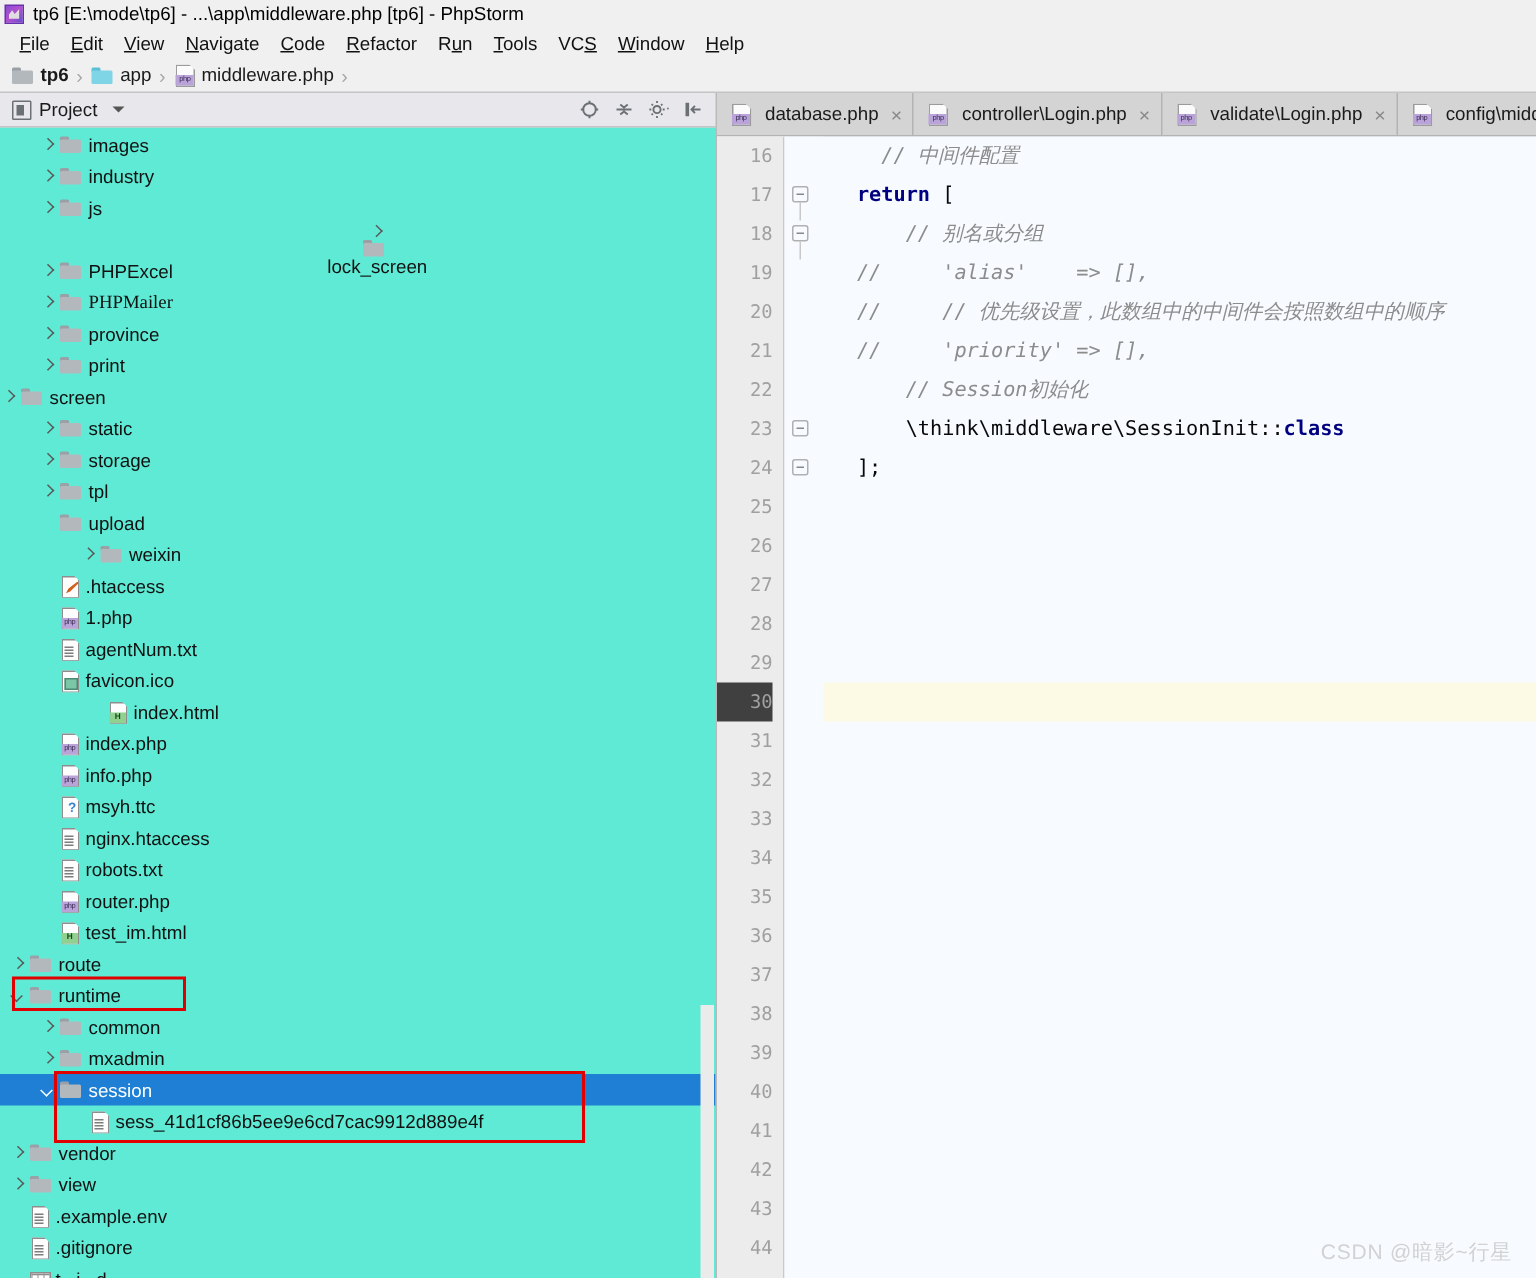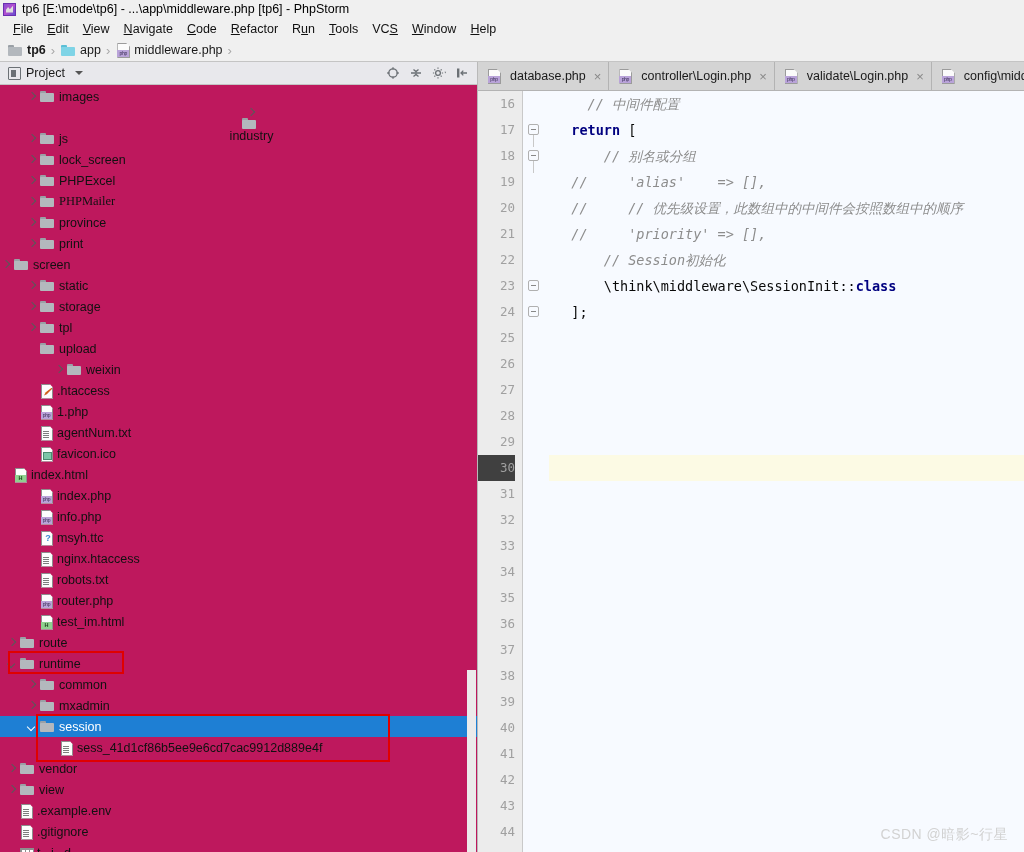--- a/index.html
+++ b/index.html
@@ -104,21 +104,21 @@
     font-size: 5px; font-family: "Liberation Sans", sans-serif;
     line-height: 7px; text-align: center; letter-spacing: -0.3px;
   }
 
   
   .main { display: flex; height: 790px; }
 
   
   .sidebar {
     width: 478px; flex: none;
-    background: #be185d;
+    background: #5eead4;
     border-right: 1px solid #b9b9b9;
     display: flex; flex-direction: column;
     position: relative;
   }
   .panel-head {
     height: 23px; flex: none;
     background: #e8e8ec;
     border-bottom: 1px solid #c4c4c4;
     display: flex; align-items: center;
     padding: 0 4px 0 8px;
@@ -365,31 +365,31 @@
             </svg>
         </span>
       </div>
     </div>
     <div class="tree" id="tree">
         <div class="row" style="padding-left: 26px;">
           <span class="arrow right"></span>
           <span class="ico-folder"></span>
           <span>images</span>
         </div>
+        <div class="row" style="padding-left: 26px;">
+          <span class="arrow right"></span>
+          <span class="ico-folder"></span>
+          <span>industry</span>
+        </div>
+        <div class="row" style="padding-left: 26px;">
+          <span class="arrow right"></span>
+          <span class="ico-folder"></span>
+          <span>js</span>
+        </div>
         <div class="row" style="padding-left: 26px; flex-direction: column;">
-          <span class="arrow right"></span>
-          <span class="ico-folder"></span>
-          <span>industry</span>
-        </div>
-        <div class="row" style="padding-left: 26px;">
-          <span class="arrow right"></span>
-          <span class="ico-folder"></span>
-          <span>js</span>
-        </div>
-        <div class="row" style="padding-left: 26px;">
           <span class="arrow right"></span>
           <span class="ico-folder"></span>
           <span>lock_screen</span>
         </div>
         <div class="row" style="padding-left: 26px;">
           <span class="arrow right"></span>
           <span class="ico-folder"></span>
           <span>PHPExcel</span>
         </div>
         <div class="row" style="padding-left: 26px; font-family: Liberation Serif, serif;">
@@ -450,21 +450,21 @@
         <div class="row" style="padding-left: 26px;">
           <span class="arrow none"></span>
           <span class="ico-file"></span>
           <span>agentNum.txt</span>
         </div>
         <div class="row" style="padding-left: 26px;">
           <span class="arrow none"></span>
           <span class="ico-file img"></span>
           <span>favicon.ico</span>
         </div>
-        <div class="row" style="">
+        <div class="row" style="padding-left: 26px; margin-left: 32px;">
           <span class="arrow none"></span>
           <span class="ico-file html"></span>
           <span>index.html</span>
         </div>
         <div class="row" style="padding-left: 26px;">
           <span class="arrow none"></span>
           <span class="ico-file php"></span>
           <span>index.php</span>
         </div>
         <div class="row" style="padding-left: 26px;">

